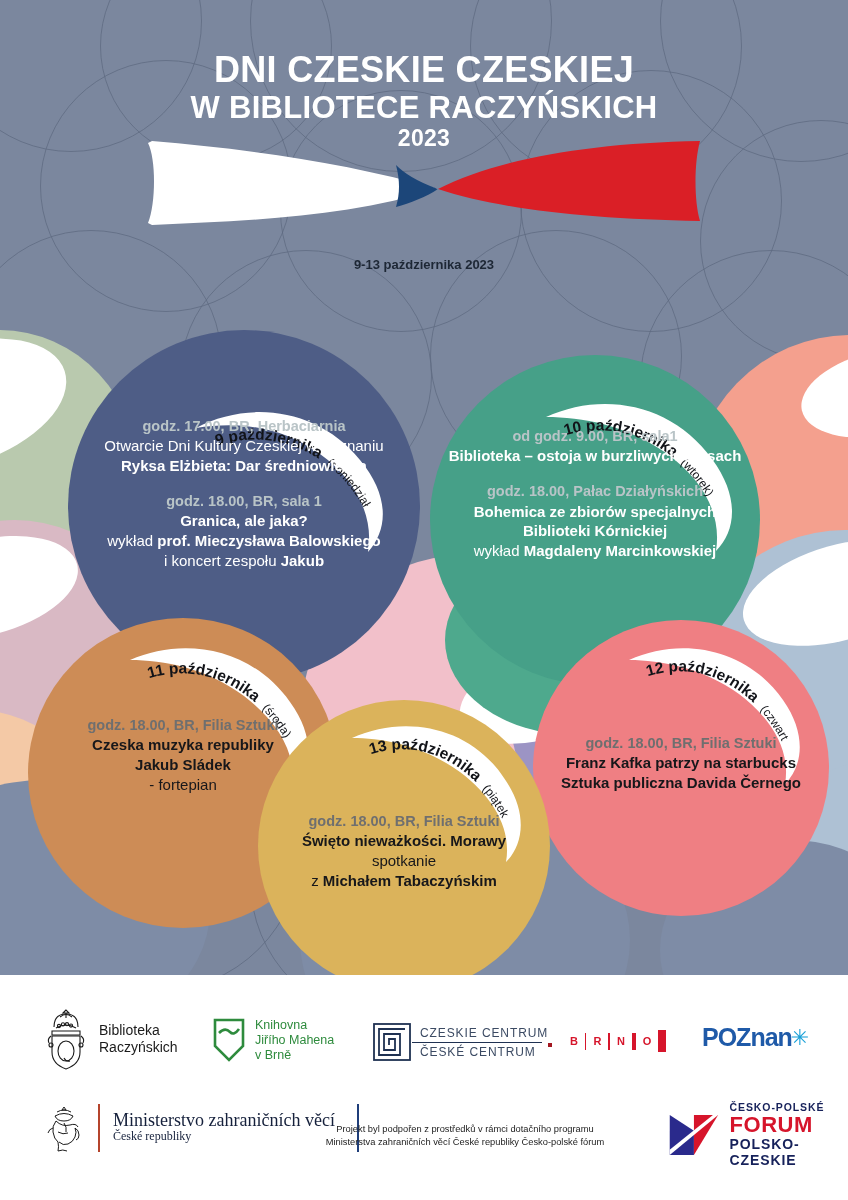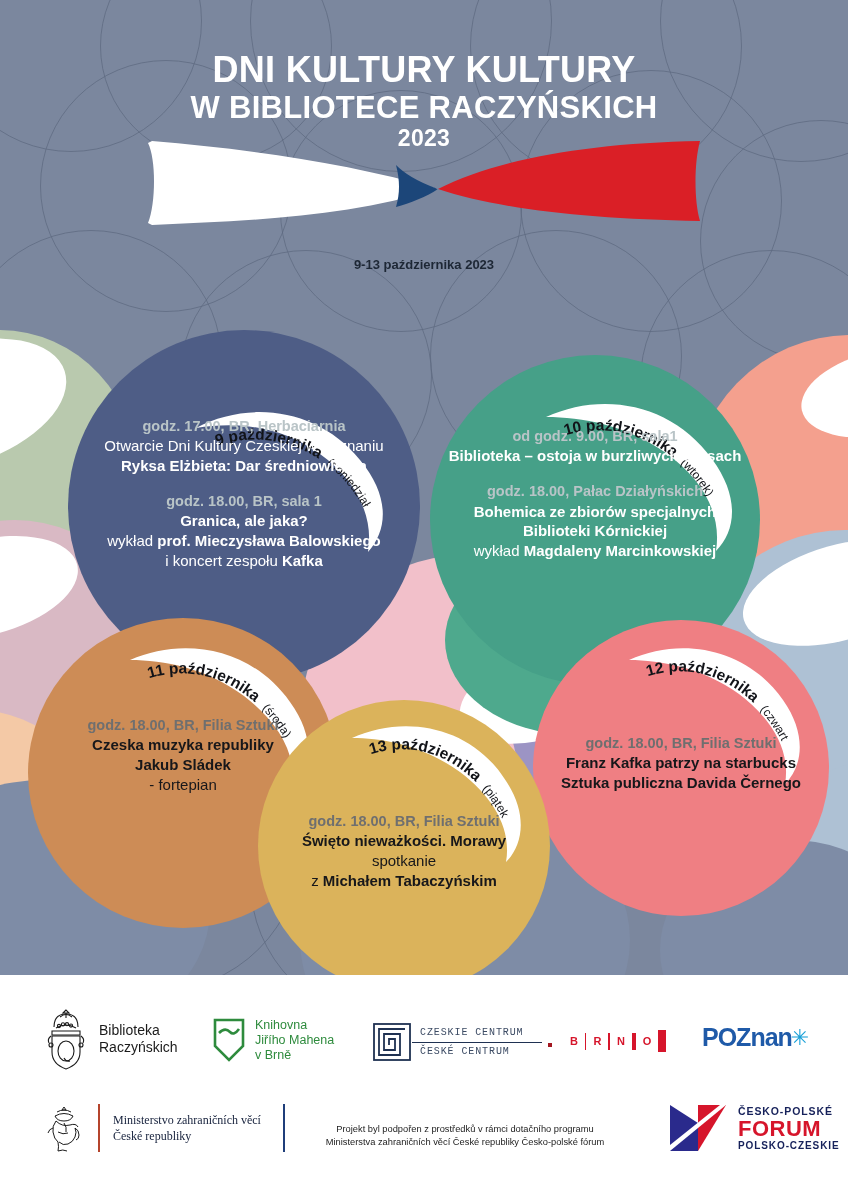--- a/index.html
+++ b/index.html
@@ -78,29 +78,29 @@
   
   .footer{
     position:absolute;left:0;top:975px;width:848px;height:225px;
     background:#ffffff;
   }
   .logorow{position:absolute;display:flex;align-items:center;}
   .logo-txt{font-size:11.5px;line-height:14px;color:#1b1b1b;
     font-family:"Liberation Sans",sans-serif;}
   .logo-txt.green{color:#2e8b3d;}
   .logo-txt.serif{font-family:"Liberation Serif",serif;font-size:11.5px;color:#16213c;}
-  .cc-txt{font-size:10px;letter-spacing:.9px;color:#3b4a63;line-height:12px;
-    font-family:Liberation Mono, monospace;}
+  .cc-txt{font-size:12px;letter-spacing:.9px;color:#3b4a63;line-height:12px;
+    font-family:Liberation Sans, sans-serif;}
   .sponsor{
     position:absolute;text-align:center;font-size:9.3px;line-height:13px;
     color:#1c1c1c;font-family:"Liberation Sans",sans-serif;
   }
   .forum-t1{font-size:10.5px;letter-spacing:.9px;color:#16215a;font-weight:bold;}
   .forum-t2{font-size:22px;letter-spacing:.5px;color:#d6152b;font-weight:bold;line-height:23px;}
-  .forum-t3{font-size:10px;letter-spacing:.9px;color:#16215a;font-weight:bold;}
+  .forum-t3{font-size:14px;letter-spacing:.9px;color:#16215a;font-weight:bold;}
 </style>
 </head>
 <body>
 
 <div class="poster">
 
   <div class="art">
 
     <div class="outline" style="left:-60px;top:-110px;width:260px;height:260px;"></div>
     <div class="outline" style="left:100px;top:-70px;width:230px;height:230px;"></div>
@@ -134,21 +134,21 @@
 
     <div class="blob" style="left:690px;top:335px;width:320px;height:330px;background:#f4a08e;"></div>
     <div class="swoosh" style="left:800px;top:350px;width:170px;height:85px;transform:rotate(-12deg);"></div>
     <div class="blob" style="left:690px;top:530px;width:310px;height:300px;background:#aec1d4;"></div>
     <div class="swoosh" style="left:740px;top:545px;width:200px;height:95px;transform:rotate(-16deg);"></div>
     <div class="blob" style="left:445px;top:545px;width:260px;height:190px;background:#4ea98d;"></div>
     <div class="blob" style="left:760px;top:760px;width:240px;height:240px;background:#aec1d4;"></div>
     <div class="blob" style="left:660px;top:840px;width:260px;height:220px;background:#7e8ca6;"></div>
 
     <div class="headline">
-      <div class="hl1">DNI KULTURY KULTURY</div>
+      <div class="hl1">DNI CZESKIE CZESKIEJ</div>
       <div class="hl2">W BIBLIOTECE RACZYŃSKICH</div>
       <div class="hl3">2023</div>
     </div>
 
     <div class="flag">
       <svg width="560" height="92" viewBox="0 0 560 92">
         <path d="M0,6 C8,22 8,66 0,86 L4,88 C100,84 200,80 290,52 C200,26 100,12 4,4 Z" fill="#ffffff"></path>
         <path d="M290,52 C350,72 440,82 552,84 C546,64 546,26 552,4
                  C440,6 350,22 290,52 Z" fill="#da1f26"></path>
         <path d="M290,52 C268,44 256,36 248,28 C252,44 252,56 248,70 C262,66 278,60 290,52 Z" fill="#1c4679"></path>
@@ -170,21 +170,21 @@
         </svg>
       </div>
       <div class="body" style="top:87px;padding:0 14px;box-sizing:border-box;">
         <div class="t-time">godz. 17.00, BR, Herbaciarnia</div>
         <div class="t-norm">Otwarcie Dni Kultury Czeskiej w Poznaniu</div>
         <div class="t-title">Ryksa Elżbieta: Dar średniowiecza</div>
         <div class="gap"></div>
         <div class="t-time">godz. 18.00, BR, sala 1</div>
         <div class="t-title">Granica, ale jaka?</div>
         <div class="t-norm">wykład <b>prof. Mieczysława Balowskiego</b></div>
-        <div class="t-norm">i koncert zespołu <b>Kafka</b></div>
+        <div class="t-norm">i koncert zespołu <b>Jakub</b></div>
       </div>
     </div>
 
     <div class="ev light" style="left:430px;top:355px;width:330px;height:330px;background:#46a088;">
       <div class="daytag">
         <svg width="330" height="330">
           <path d="M116,62 C172,36 242,48 282,104 C310,142 306,176 286,196
                    C292,158 272,124 236,98 C196,70 152,62 116,62 Z" fill="#ffffff"></path>
           <path id="arc-tue" d="M130,82 C188,62 248,88 282,150" fill="none"></path>
           <text class="d-main"><textPath href="#arc-tue" startOffset="3%">
@@ -350,21 +350,21 @@
           <path d="M15,39 q4,4 9,2"></path>
           <path d="M24,41 q5,-2 7,-7 q2,-5 0,-9"></path>
           <path d="M31,25 q4,2 4,7 q0,4 -3,5"></path>
           <path d="M9,25 q-4,1 -5,5"></path>
           <path d="M14,48 q5,-2 9,0"></path>
           <path d="M20,20 q3,4 2,9"></path>
         </g>
       </svg>
       <div style="width:2px;height:48px;background:#b5442c;margin:0 13px 0 14px;"></div>
       <div>
-        <div class="logo-txt serif" style="font-size:12px;line-height:16px;">Ministerstvo zahraničních věcí</div>
+        <div class="logo-txt serif" style="font-size:18px;line-height:16px;">Ministerstvo zahraničních věcí</div>
         <div class="logo-txt serif" style="font-size:12px;line-height:16px;">České republiky</div>
       </div>
       <div style="width:2px;height:48px;background:#1f3e7a;margin-left:22px;"></div>
     </div>
 
     <div class="sponsor" style="left:300px;top:148px;width:330px;">
       <div>Projekt byl podpořen z prostředků v rámci dotačního programu</div>
       <div>Ministerstva zahraničních věcí České republiky Česko-polské fórum</div>
     </div>
 

